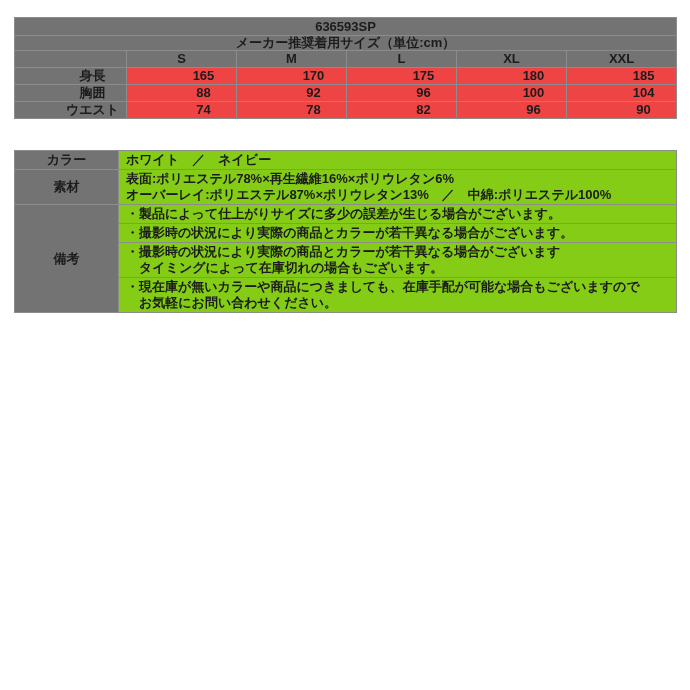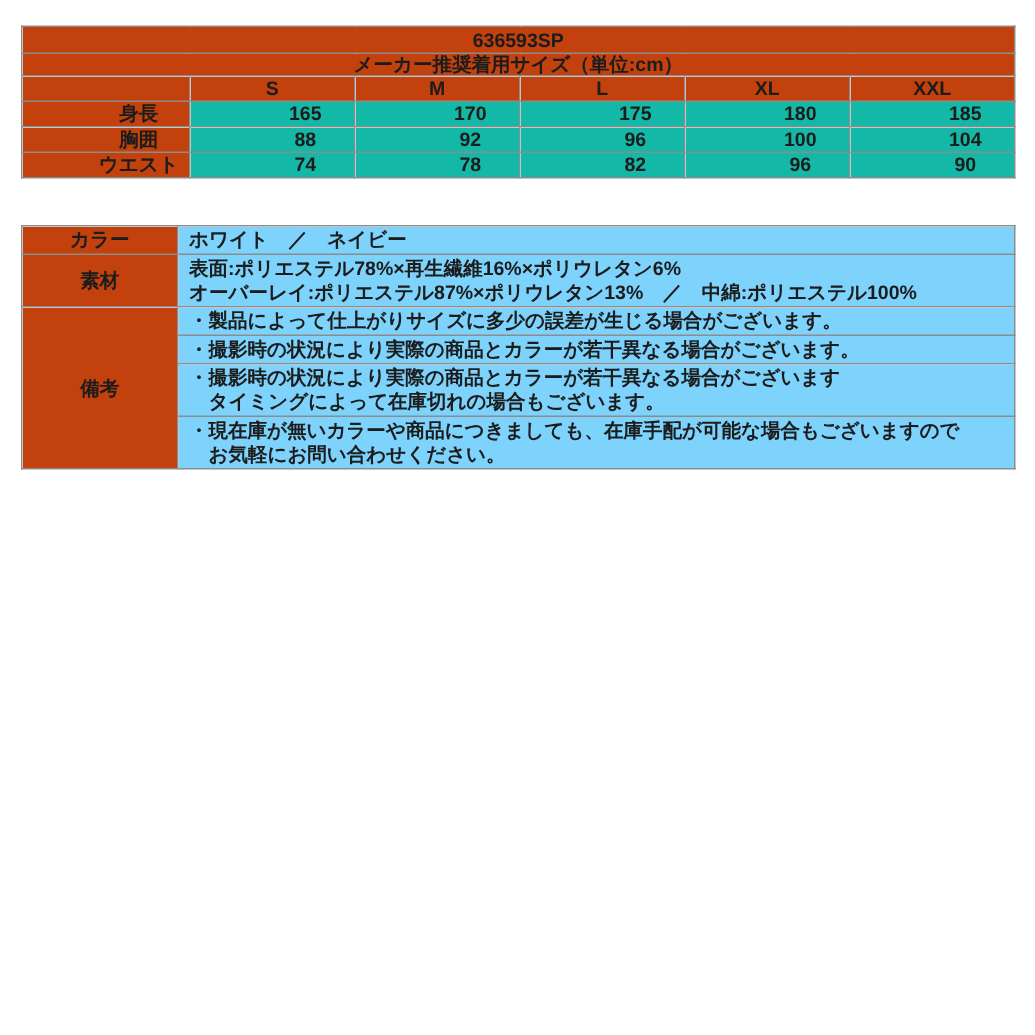--- a/index.html
+++ b/index.html
@@ -29,30 +29,30 @@
   td {
     border: 1px solid #8c8c8c;
     font-size: 13px;
     line-height: 16px;
     padding: 0;
     vertical-align: middle;
     overflow: hidden;
     white-space: nowrap;
   }
   .hdr {
-    background: #c2410c;
+    background: #737373;
     text-align: center;
   }
   .val {
-    background: #14b8a6;
+    background: #ef4444;
     text-align: center;
     margin-left: 12px;
   }
   .txt {
-    background: #7dd3fc;
+    background: #84cc16;
     text-align: left;
     padding: 1px 4px 1px 7px;
   }
   .t1 tr.r1 td { height: 17px; }
   .t1 tr.r2 td { height: 13px; line-height: 14px; margin-left: 31px; }
   .t1 tr.r3 td { height: 16px; }
   .t1 tr.body td { height: 15px; padding-left: 44px; }
   .t2 tr.single td { height: 15px; }
   .cont { padding-left: 13px; }
 </style>

